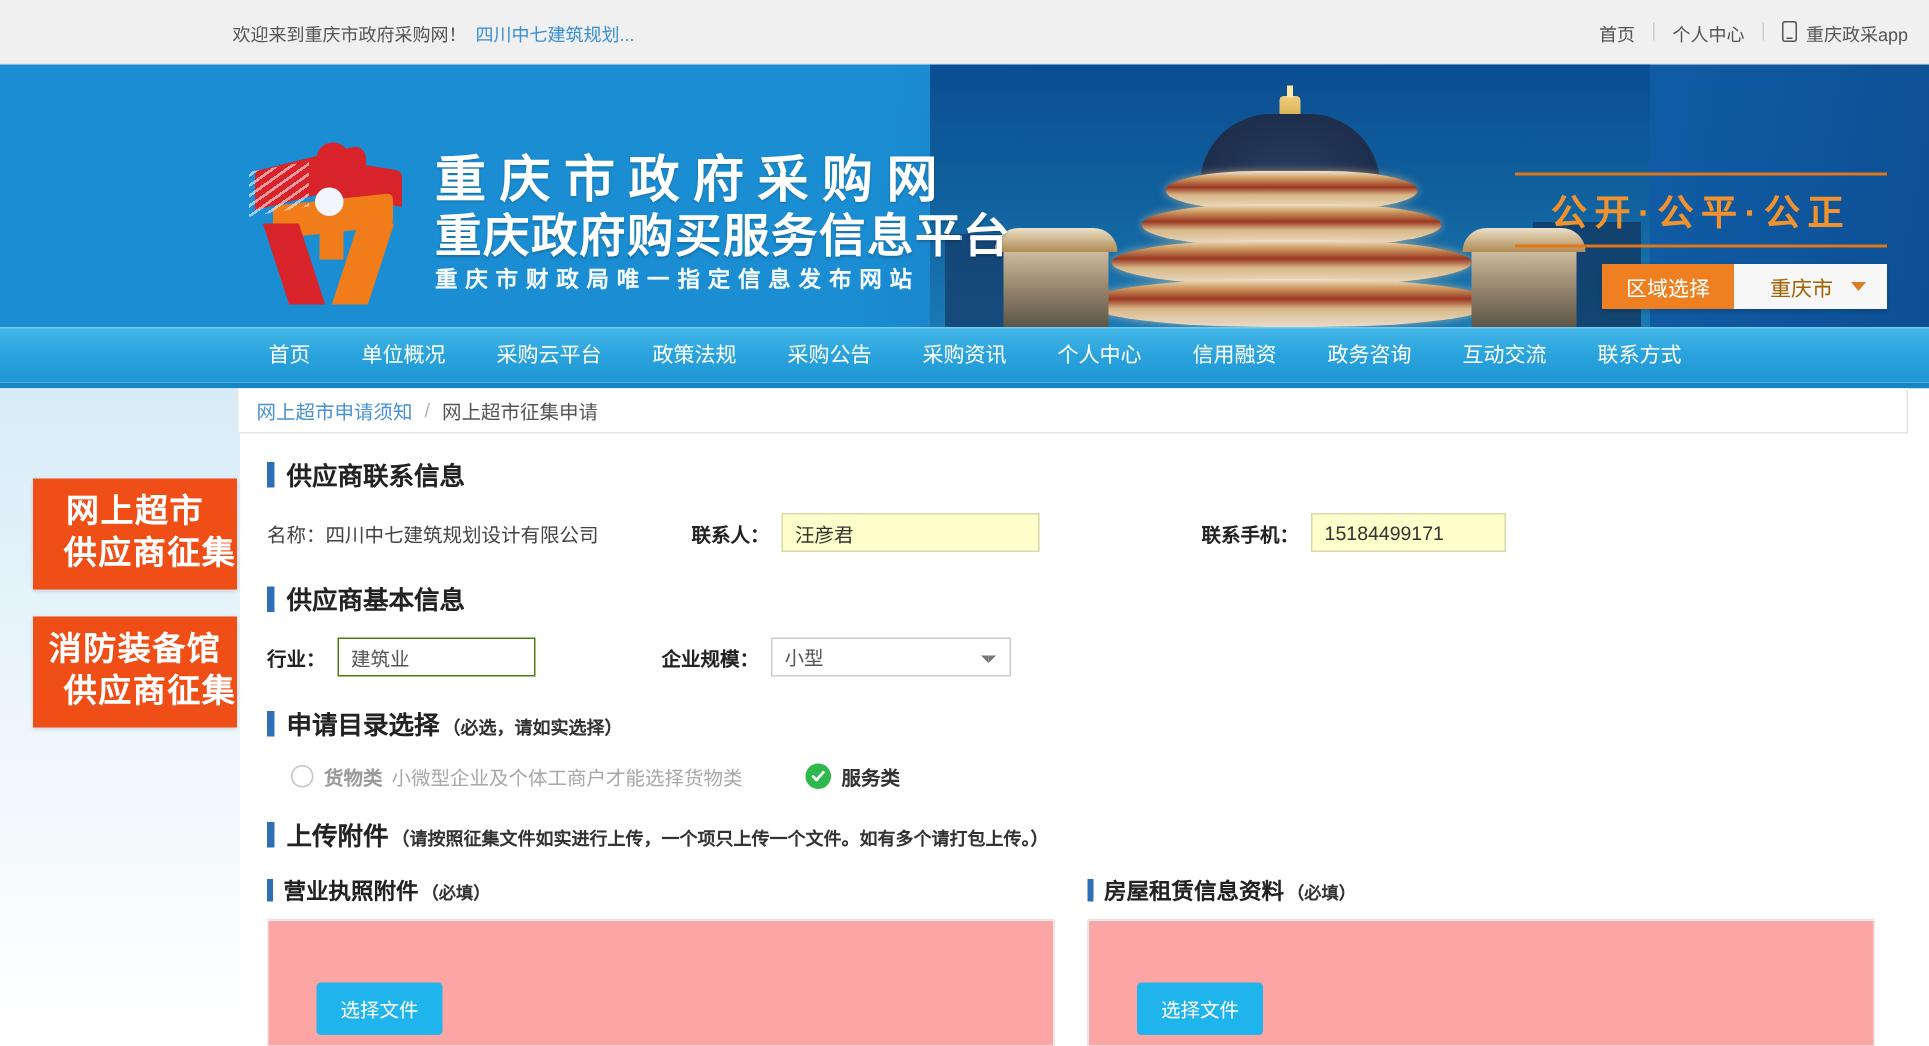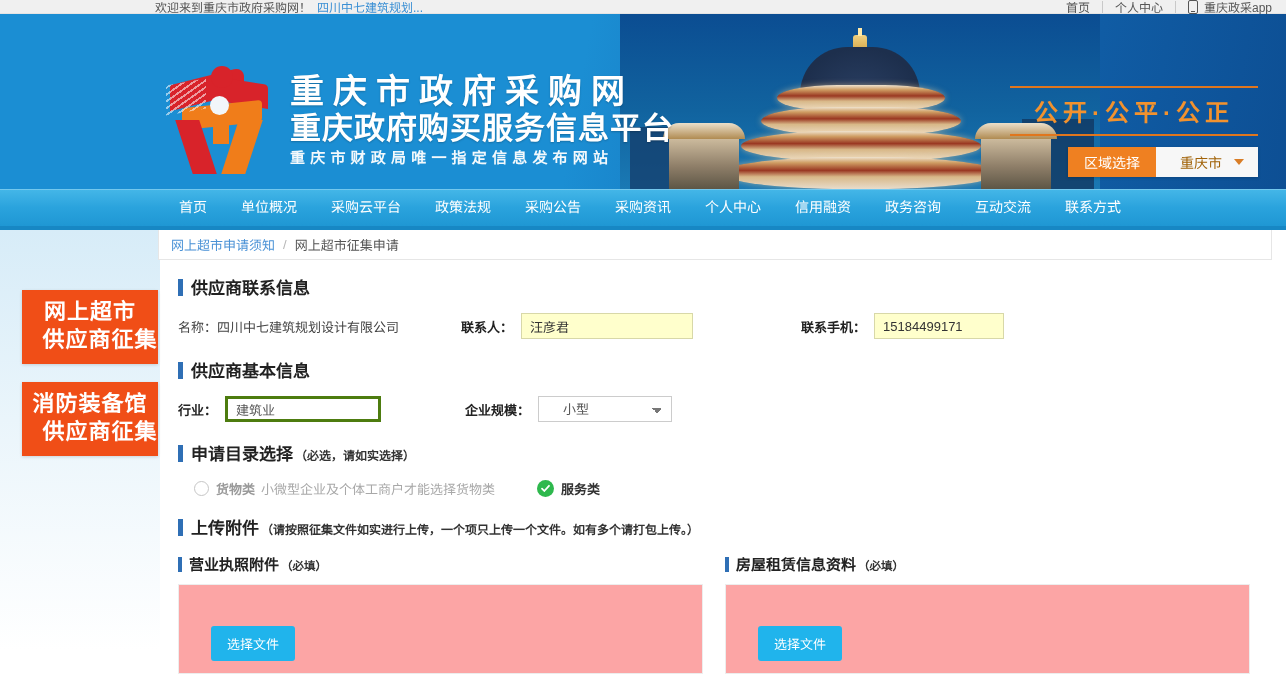--- a/index.html
+++ b/index.html
@@ -7,21 +7,21 @@
   html, body {
     margin: 0; padding: 0;
     width: 1286px; height: 697px;
     overflow: hidden;
     font-family: "Liberation Sans", "DejaVu Sans", sans-serif;
     background: #ffffff;
   }
 
   
   .topbar {
-    height: 14px;
+    height: 43px;
     background: #f0f0f0;
     display: flex;
     align-items: center;
     font-size: 12px;
     color: #555;
     border-bottom: 1px solid #e4e4e4;
   }
   .topbar-left {
     margin-left: 155px;
     display: flex;
@@ -413,36 +413,36 @@
     height: 24px;
     padding: 12px 8px;
     font-size: 13px;
     color: #333;
     font-family: "Liberation Sans", sans-serif;
     outline: none;
   }
   .inp-name { width: 172px; }
   .inp-phone { width: 130px; }
   .inp-plain {
-    border: 3px solid #4d7c0f;
+    border: 1px solid #4d7c0f;
     background: #ffffff;
     height: 26px;
-    width: 156px;
+    width: 132px;
     padding: 0 8px;
     font-size: 13px;
     color: #555;
     font-family: "Liberation Sans", sans-serif;
     outline: none;
   }
   .sel {
     border: 1px solid #cccccc;
     background: #ffffff;
     height: 26px;
-    width: 134px;
-    padding: 0 24px;
+    width: 160px;
+    padding: 0 8px;
     font-size: 13px;
     color: #555;
     font-family: "Liberation Sans", sans-serif;
     outline: none;
     appearance: none;
     background-image:
       linear-gradient(45deg, transparent 50%, #777 50%),
       linear-gradient(135deg, #777 50%, transparent 50%);
     background-position:
       calc(100% - 14px) 11px,

